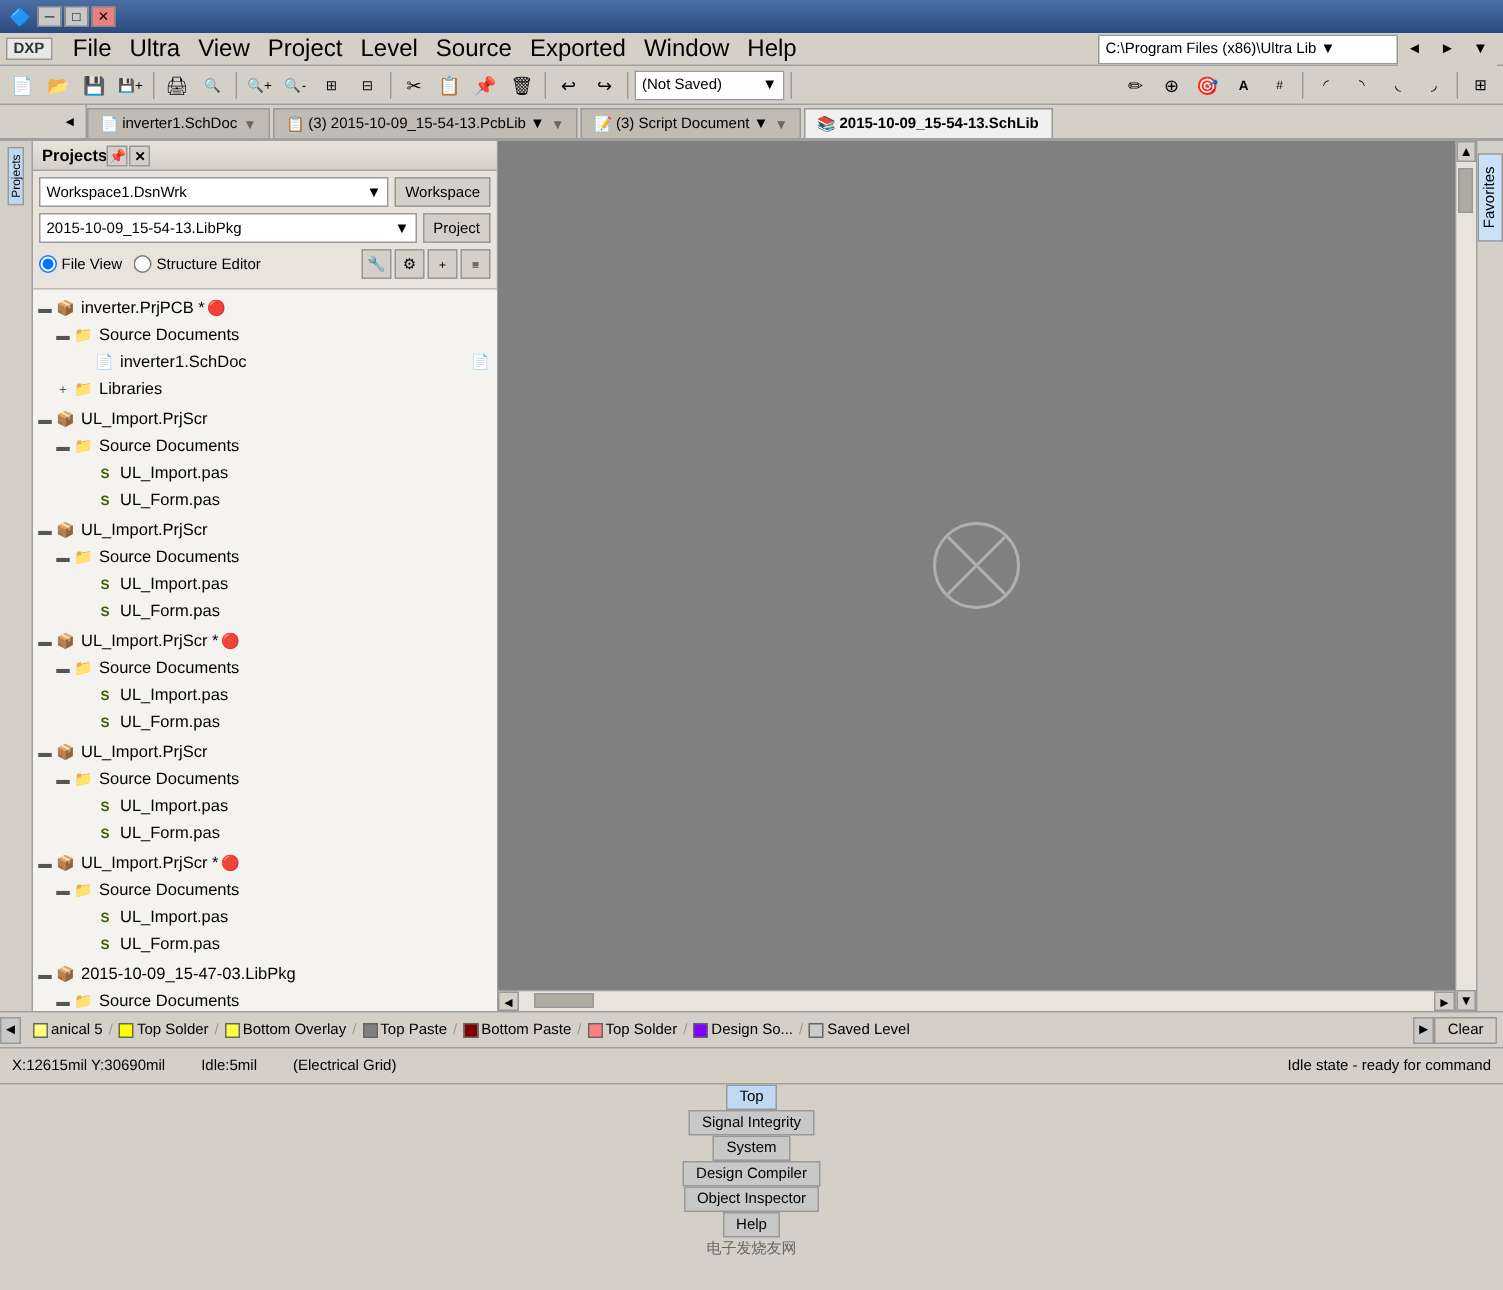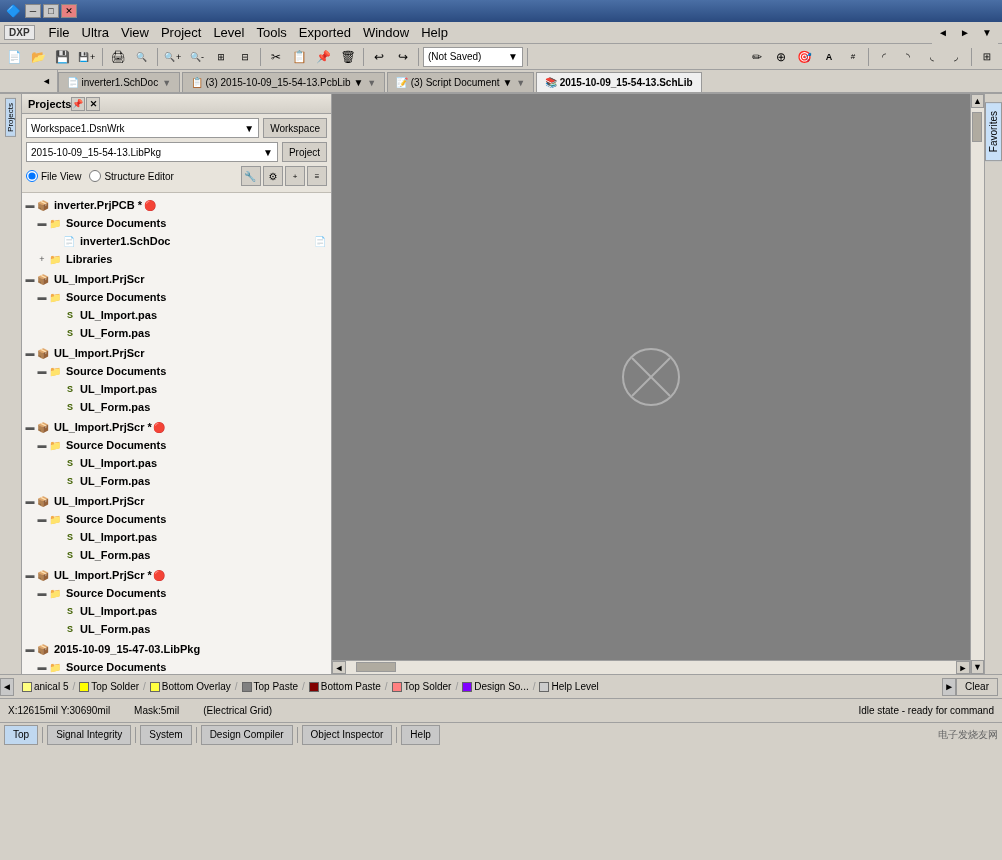--- a/index.html
+++ b/index.html
@@ -6,21 +6,21 @@
     body { font-family: 'Segoe UI', Tahoma, Arial, sans-serif; font-size: 11px; background: #d4d0c8; width: 1002px; height: 860px; overflow: hidden; }
 
     
     #title-bar { background: linear-gradient(to bottom, #4a6fa5, #2a4a7f); color: white; height: 22px; display: flex; align-items: center; padding: 0 6px; font-size: 11px; user-select: none; }
     #title-bar .window-controls { display: flex; gap: 2px; }
     #title-bar .win-btn { width: 16px; height: 14px; border: 1px solid #888; background: #c8c8c8; color: #000; font-size: 9px; display: flex; align-items: center; justify-content: center; cursor: pointer; }
 
     
     #menu-bar { background: #d4d0c8; border-bottom: 1px solid #a0a0a0; height: 22px; display: flex; align-items: center; padding: 0 4px; }
     #menu-bar .menu-logo { background: #e8e8e8; border: 1px solid #999; padding: 1px 4px; font-size: 10px; font-weight: bold; margin-right: 8px; color: #333; }
-    #menu-bar .menu-item { padding: 2px 6px; font-size: 13px; color: #000; cursor: pointer; }
+    #menu-bar .menu-item { padding: 2px 6px; font-size: 16px; color: #000; cursor: pointer; }
 
     
     #toolbar { background: #d4d0c8; border-bottom: 1px solid #a0a0a0; height: 26px; display: flex; align-items: center; padding: 2px 4px; gap: 2px; }
     .tb-btn { width: 22px; height: 22px; background: #d4d0c8; border: 1px solid transparent; display: flex; align-items: center; justify-content: center; cursor: pointer; font-size: 12px; }
     .tb-sep { width: 1px; height: 18px; background: #999; margin: 0 2px; }
     .tb-dropdown { height: 20px; background: white; border: 1px solid #999; font-size: 10px; padding: 0 4px; min-width: 80px; display: flex; align-items: center; justify-content: space-between; cursor: pointer; }
     .tb-path { height: 20px; background: white; border: 1px solid #999; font-size: 10px; padding: 0 4px; min-width: 180px; display: flex; align-items: center; }
 
     
     #tab-bar { background: #d4d0c8; height: 24px; display: flex; align-items: flex-end; padding-left: 36px; border-bottom: 2px solid #a0a0a0; }
@@ -49,21 +49,21 @@
     .icon-btns { display: flex; gap: 2px; margin-left: auto; }
     .icon-btn { width: 20px; height: 20px; background: #d4d0c8; border: 1px solid #999; display: flex; align-items: center; justify-content: center; cursor: pointer; font-size: 10px; }
 
     
     #project-tree { flex: 1; overflow-y: auto; background: #f5f3f0; padding: 2px 0; }
     .tree-item { padding: 1px 0; cursor: pointer; }
     .tree-row { display: flex; align-items: center; height: 18px; padding-right: 4px; }
     .tree-indent { display: inline-block; }
     .tree-toggle { width: 12px; height: 12px; display: inline-flex; align-items: center; justify-content: center; font-size: 9px; color: #555; cursor: pointer; }
     .tree-icon { width: 16px; height: 14px; display: inline-flex; align-items: center; justify-content: center; font-size: 10px; margin-right: 2px; }
-    .tree-label { font-size: 11px; color: #000; font-weight: bold; }
+    .tree-label { font-size: 11px; color: #000; }
     .error-badge { color: #cc0000; margin-left: 2px; font-size: 10px; }
     .tree-right { margin-left: auto; }
     .file-icon { font-size: 10px; color: #666; }
 
     
     #content-area { flex: 1; background: #7a7a7a; position: relative; overflow: hidden; }
     #canvas-area { width: 100%; height: 100%; background: #808080; display: flex; align-items: center; justify-content: center; }
 
     
     #right-panel { width: 18px; background: #d4d0c8; border-left: 1px solid #a0a0a0; display: flex; flex-direction: column; align-items: center; padding-top: 4px; }
@@ -76,21 +76,21 @@
     .layer-scroll-btn { width: 14px; height: 18px; background: #c8c8c8; border: 1px solid #999; display: flex; align-items: center; justify-content: center; cursor: pointer; font-size: 10px; flex-shrink: 0; }
     .clear-btn { margin-left: auto; padding: 0 8px; height: 18px; background: #d4d0c8; border: 1px solid #999; cursor: pointer; font-size: 10px; display: flex; align-items: center; flex-shrink: 0; margin-right: 4px; }
 
     
     #status-bar { height: 24px; background: #d4d0c8; border-top: 1px solid #a0a0a0; display: flex; align-items: center; padding: 0 8px; font-size: 10px; }
     #status-bar .coord-info { margin-right: 16px; }
     #status-bar .grid-info { margin-right: 16px; }
     #status-bar .elec-grid { margin-right: 16px; }
 
     
-    #bottom-tab-bar { height: 24px; background: #d4d0c8; border-top: 1px solid #a0a0a0; display: flex; align-items: center; padding: 0 4px; gap: 2px; }
+    #bottom-tab-bar { height: 24px; background: #d4d0c8; border-top: 1px solid #a0a0a0; display: flex; align-items: center; padding: 0 4px; gap: 2px; flex-direction: column; }
     .bottom-tab { padding: 2px 8px; font-size: 10px; background: #c8c8c8; border: 1px solid #999; cursor: pointer; height: 20px; display: flex; align-items: center; }
     .bottom-sep { width: 1px; height: 16px; background: #999; margin: 0 4px; }
 
     
     #project-tree::-webkit-scrollbar { width: 12px; }
     #project-tree::-webkit-scrollbar-track { background: #e8e4dc; }
     #project-tree::-webkit-scrollbar-thumb { background: #b0aba0; border: 1px solid #999; }
 
     
     #vert-scroll { width: 14px; background: #d4d0c8; border-left: 1px solid #a0a0a0; display: flex; flex-direction: column; }
@@ -114,25 +114,26 @@
   </div>
 </div>
 
 <div id="menu-bar">
   <div class="menu-logo">DXP</div>
   <div class="menu-item">File</div>
   <div class="menu-item">Ultra</div>
   <div class="menu-item">View</div>
   <div class="menu-item">Project</div>
   <div class="menu-item">Level</div>
-  <div class="menu-item">Tools</div>
+  <div class="menu-item">Source</div>
   <div class="menu-item">Exported</div>
   <div class="menu-item">Window</div>
   <div class="menu-item">Help</div>
   <div style="flex:1;"></div>
+  <div class="tb-path" style="min-width:200px; font-size:10px;">C:\Program Files (x86)\Ultra Lib ▼</div>
   <div class="tb-btn" style="font-size:10px;">◄</div>
   <div class="tb-btn" style="font-size:10px;">►</div>
   <div class="tb-btn" style="font-size:10px;">▼</div>
 </div>
 
 <div id="toolbar">
 
   <div class="tb-btn">📄</div>
   <div class="tb-btn">📂</div>
   <div class="tb-btn">💾</div>
@@ -481,30 +482,30 @@
       <span>Top Solder</span>
     </div>
     <span style="color:#999;">/</span>
     <div class="layer-item">
       <div class="layer-color" style="background:#8000ff;"></div>
       <span>Design So...</span>
     </div>
     <span style="color:#999;">/</span>
     <div class="layer-item">
       <div class="layer-color" style="background:#cccccc;"></div>
-      <span>Help Level</span>
+      <span>Saved Level</span>
     </div>
   </div>
   <div class="layer-scroll-btn">►</div>
   <div class="clear-btn">Clear</div>
 </div>
 
 <div id="status-bar" style="height:24px; background:#d4d0c8; border-top:1px solid #a0a0a0; display:flex; align-items:center; padding:0 8px; font-size:10px;">
   <span class="coord-info">X:12615mil Y:30690mil</span>
-  <span class="grid-info" style="margin-left:8px;">Mask:5mil</span>
+  <span class="grid-info" style="margin-left:8px;">Idle:5mil</span>
   <span class="elec-grid" style="margin-left:8px;">(Electrical Grid)</span>
   <div style="flex:1;"></div>
   <span>Idle state - ready for command</span>
 </div>
 
 <div id="bottom-tab-bar" style="height:24px; background:#d4d0c8; border-top:1px solid #a0a0a0; display:flex; align-items:center; padding:0 4px; gap:0;">
   <div class="bottom-tab" style="background:#c0d8f0;">Top</div>
   <div class="bottom-sep"></div>
   <div class="bottom-tab">Signal Integrity</div>
   <div class="bottom-sep"></div>

